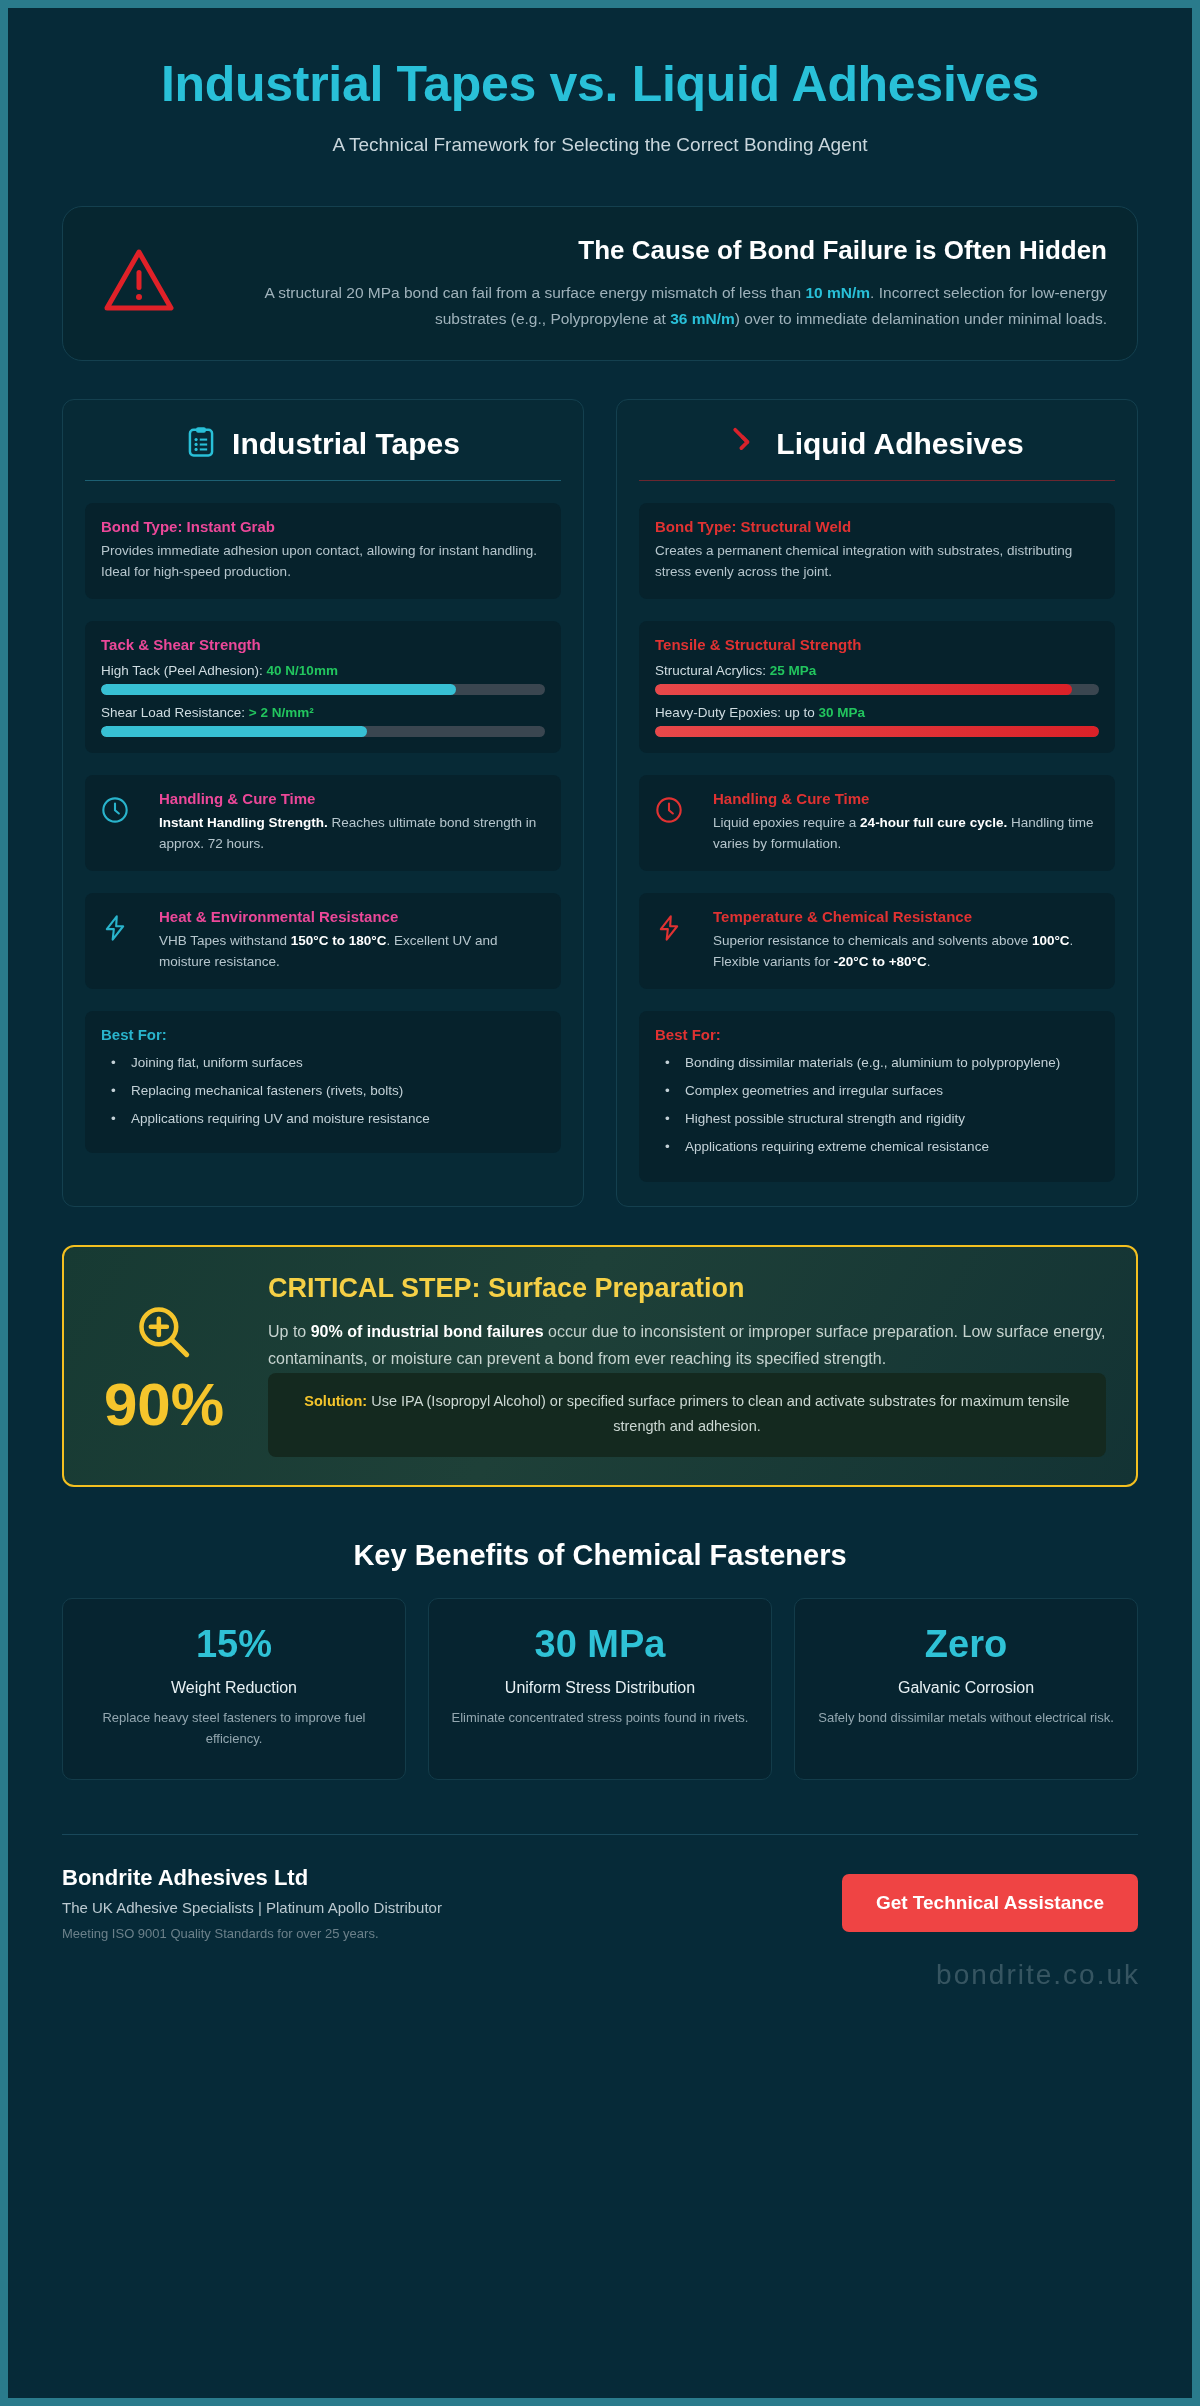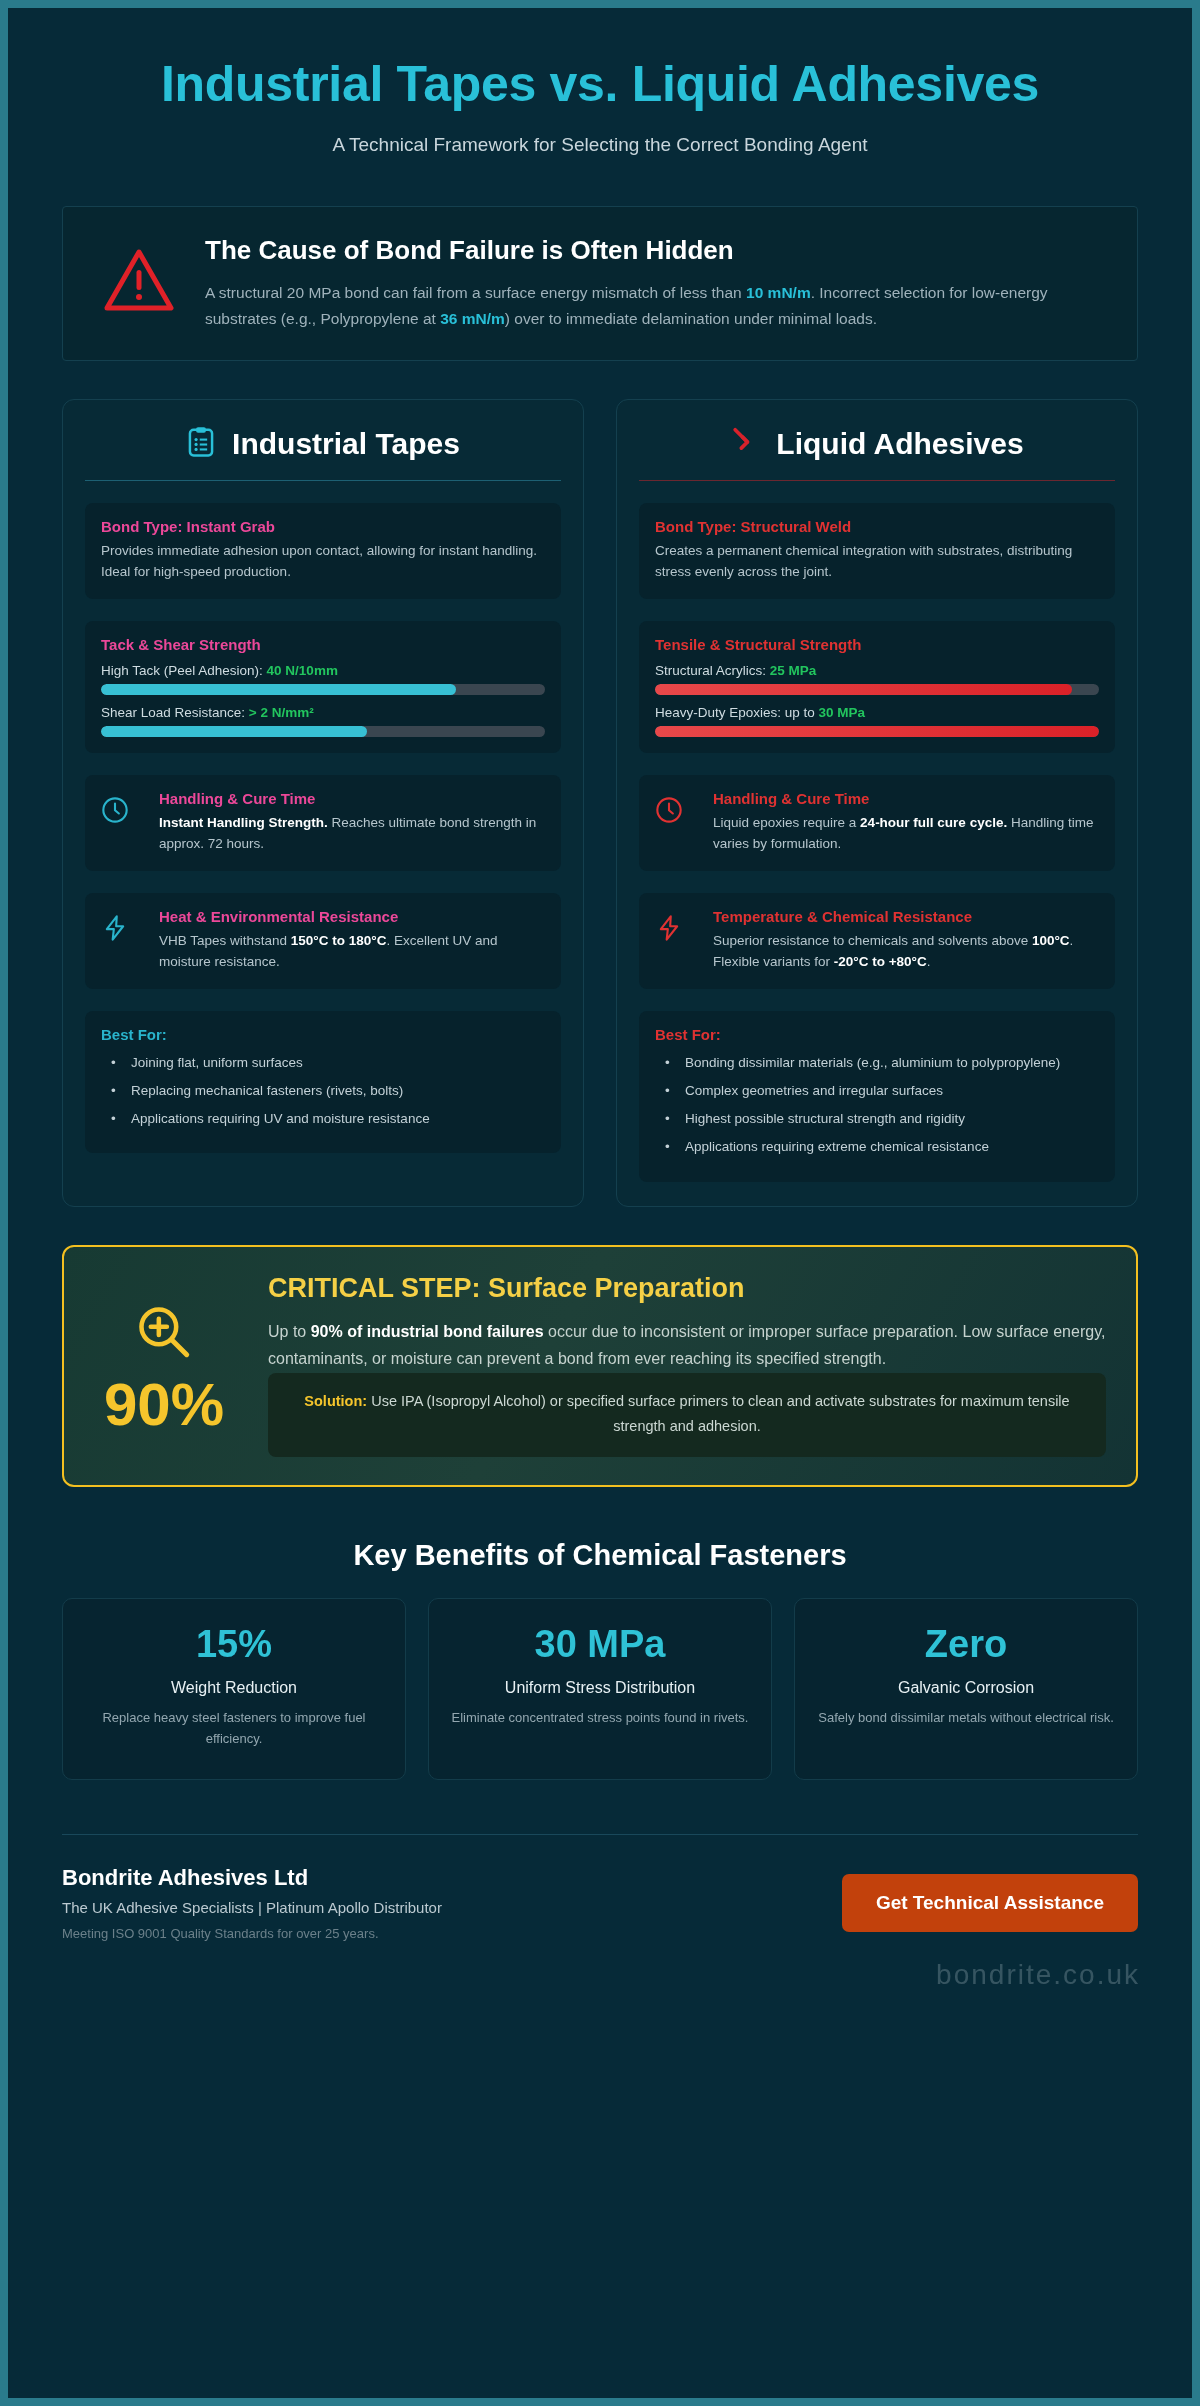--- a/index.html
+++ b/index.html
@@ -44,25 +44,26 @@
     font-size: 19px;
     margin-top: 22px;
     font-weight: normal;
   }
 
   
   .alert-box {
     margin: 40px 18px 0 18px;
     background: #062630;
     border: 1px solid #14404f;
-    border-radius: 4px;
+    border-radius: 20px;
     padding: 26px 30px 28px 30px;
     display: flex;
     gap: 30px;
     align-items: flex-start;
+    text-align: right;
   }
   .alert-icon { flex: 0 0 auto; padding-top: 14px; padding-left: 10px; }
   .alert-body { flex: 1; padding-top: 2px; }
   .alert-title {
     color: #ffffff;
     font-size: 26px;
     font-weight: bold;
     margin-bottom: 14px;
   }
   .alert-text {
@@ -249,21 +250,21 @@
     display: flex;
     align-items: center;
     justify-content: space-between;
     position: relative;
   }
   .footer-left { max-width: 640px; }
   .company { color: #ffffff; font-size: 22px; font-weight: bold; }
   .tagline { color: #bccad1; font-size: 15px; margin-top: 8px; }
   .iso { color: #6b808a; font-size: 13px; margin-top: 10px; }
   .cta {
-    background: #c2410c;
+    background: #ef4444;
     color: #ffffff;
     font-size: 19px;
     font-weight: bold;
     border: none;
     border-radius: 7px;
     padding: 18px 34px;
     cursor: pointer;
     font-family: "Liberation Sans", sans-serif;
   }
   .watermark {

